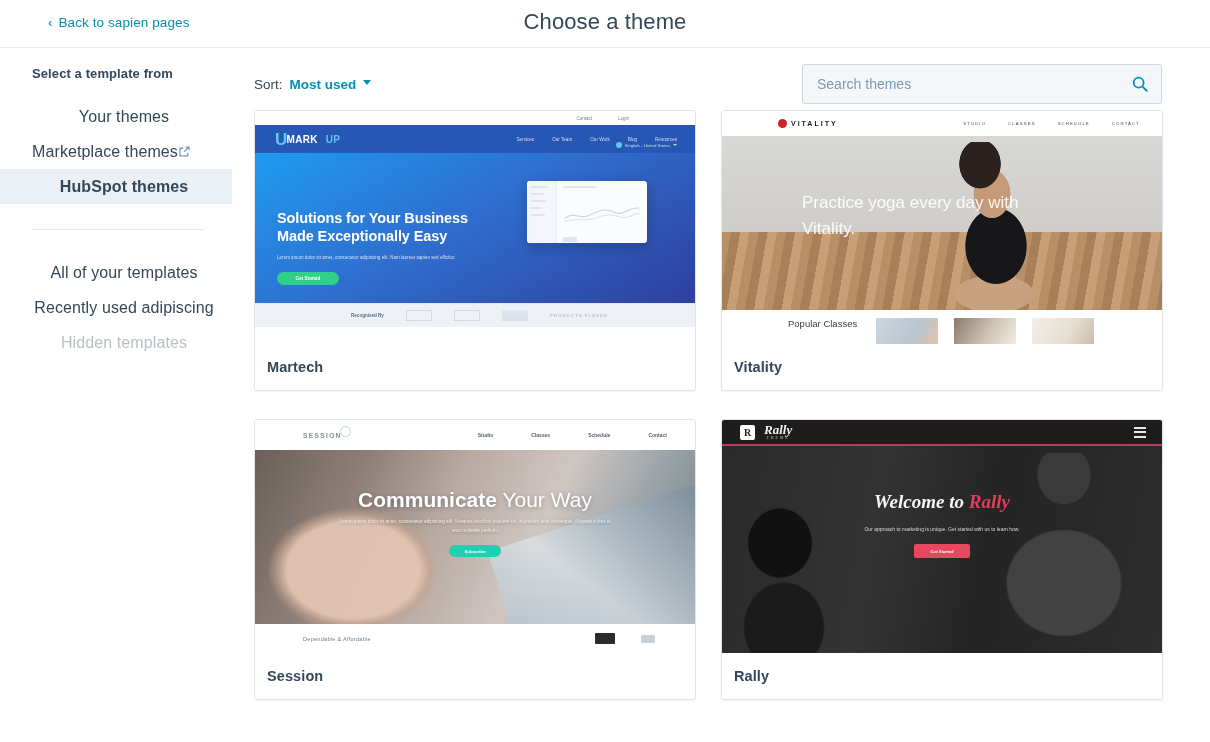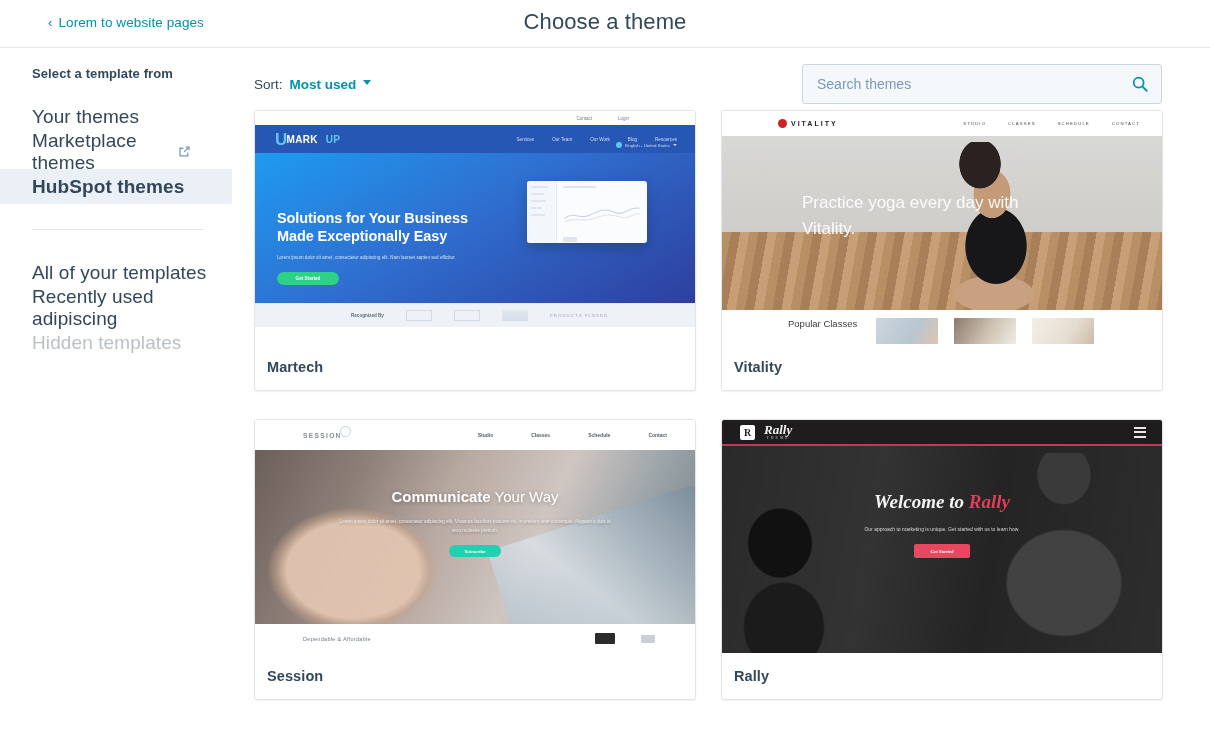--- a/index.html
+++ b/index.html
@@ -50,24 +50,25 @@
   }
   .sb-heading {
     font-size: 13px; font-weight: 700; color: #33475b;
     padding: 0 0 0 32px; margin-bottom: 18px;
     letter-spacing: .1px;
   }
   .sb-item {
     display: flex; align-items: center;
     height: 35px;
     padding: 0 16px 0 32px;
-    font-size: 19px;
+    font-size: 16px;
     color: #33475b;
     cursor: pointer;
     letter-spacing: .1px;
+    text-align: center;
   }
   .sb-item.selected { background: #eaf0f6; font-weight: 700; }
   .sb-item.muted { color: #b9c0c7; }
   .sb-item .label { flex: 1; }
   .ext-icon { width: 13px; height: 13px; display: block; color: #7c98b6; margin-right: 25px; }
   .sb-divider {
     height: 1px; background: #e5e8eb;
     margin: 25px 28px 25px 32px;
   }
 
@@ -258,21 +259,21 @@
   .ss-hand {
     position: absolute; left: 8px; bottom: -26px; width: 230px; height: 160px;
     background: radial-gradient(ellipse 110px 80px at 90px 80px, rgba(226,196,176,.95) 0 60%, rgba(196,163,142,.6) 70%, transparent 78%);
   }
   .ss-phone {
     position: absolute; right: -30px; bottom: -40px; width: 220px; height: 150px;
     background: linear-gradient(55deg, rgba(170,185,195,.9) 0%, rgba(220,228,234,.75) 45%, rgba(120,140,155,.85) 100%);
     transform: rotate(-18deg);
     border-radius: 10px;
   }
-  .ss-h1 { position: absolute; left: 0; right: 0; top: 38px; text-align: center; font-size: 15px; color: #fff; font-weight: 400; text-shadow: 0 1px 5px rgba(0,0,0,.3); }
+  .ss-h1 { position: absolute; left: 0; right: 0; top: 38px; text-align: center; font-size: 21px; color: #fff; font-weight: 400; text-shadow: 0 1px 5px rgba(0,0,0,.3); }
   .ss-h1 b { font-weight: 800; }
   .ss-sub { position: absolute; left: 80px; right: 80px; top: 68px; text-align: center; font-size: 4.7px; color: #f0eeee; line-height: 1.85; text-shadow: 0 1px 3px rgba(0,0,0,.35); }
   .ss-btn {
     position: absolute; left: 50%; transform: translateX(-50%); top: 95px;
     width: 52px; height: 12px; border-radius: 6px; background: #23cfb0;
     display: flex; align-items: center; justify-content: center;
     font-size: 4.4px; color: #fff; font-weight: 700;
   }
   .ss-foot { flex: 1; background: #fff; display: flex; align-items: center; padding: 0 40px 0 48px; }
   .ss-foot-lbl { font-size: 5.5px; color: #6b7b8a; letter-spacing: .3px; }
@@ -310,21 +311,21 @@
     font-size: 5px; color: #fff; font-style: italic; font-weight: 700;
     font-family: "Liberation Serif", serif;
   }
 </style>
 </head>
 <body>
 
 <div class="topbar">
   <div class="back-link">
     <span class="back-chev">‹</span>
-    <span>Lorem to website pages</span>
+    <span>Back to sapien pages</span>
   </div>
   <div class="page-title">Choose a theme</div>
 </div>
 
 <div class="shell">
 
   <aside class="sidebar">
     <div class="sb-heading">Select a template from</div>
 
     <div class="sb-item">

